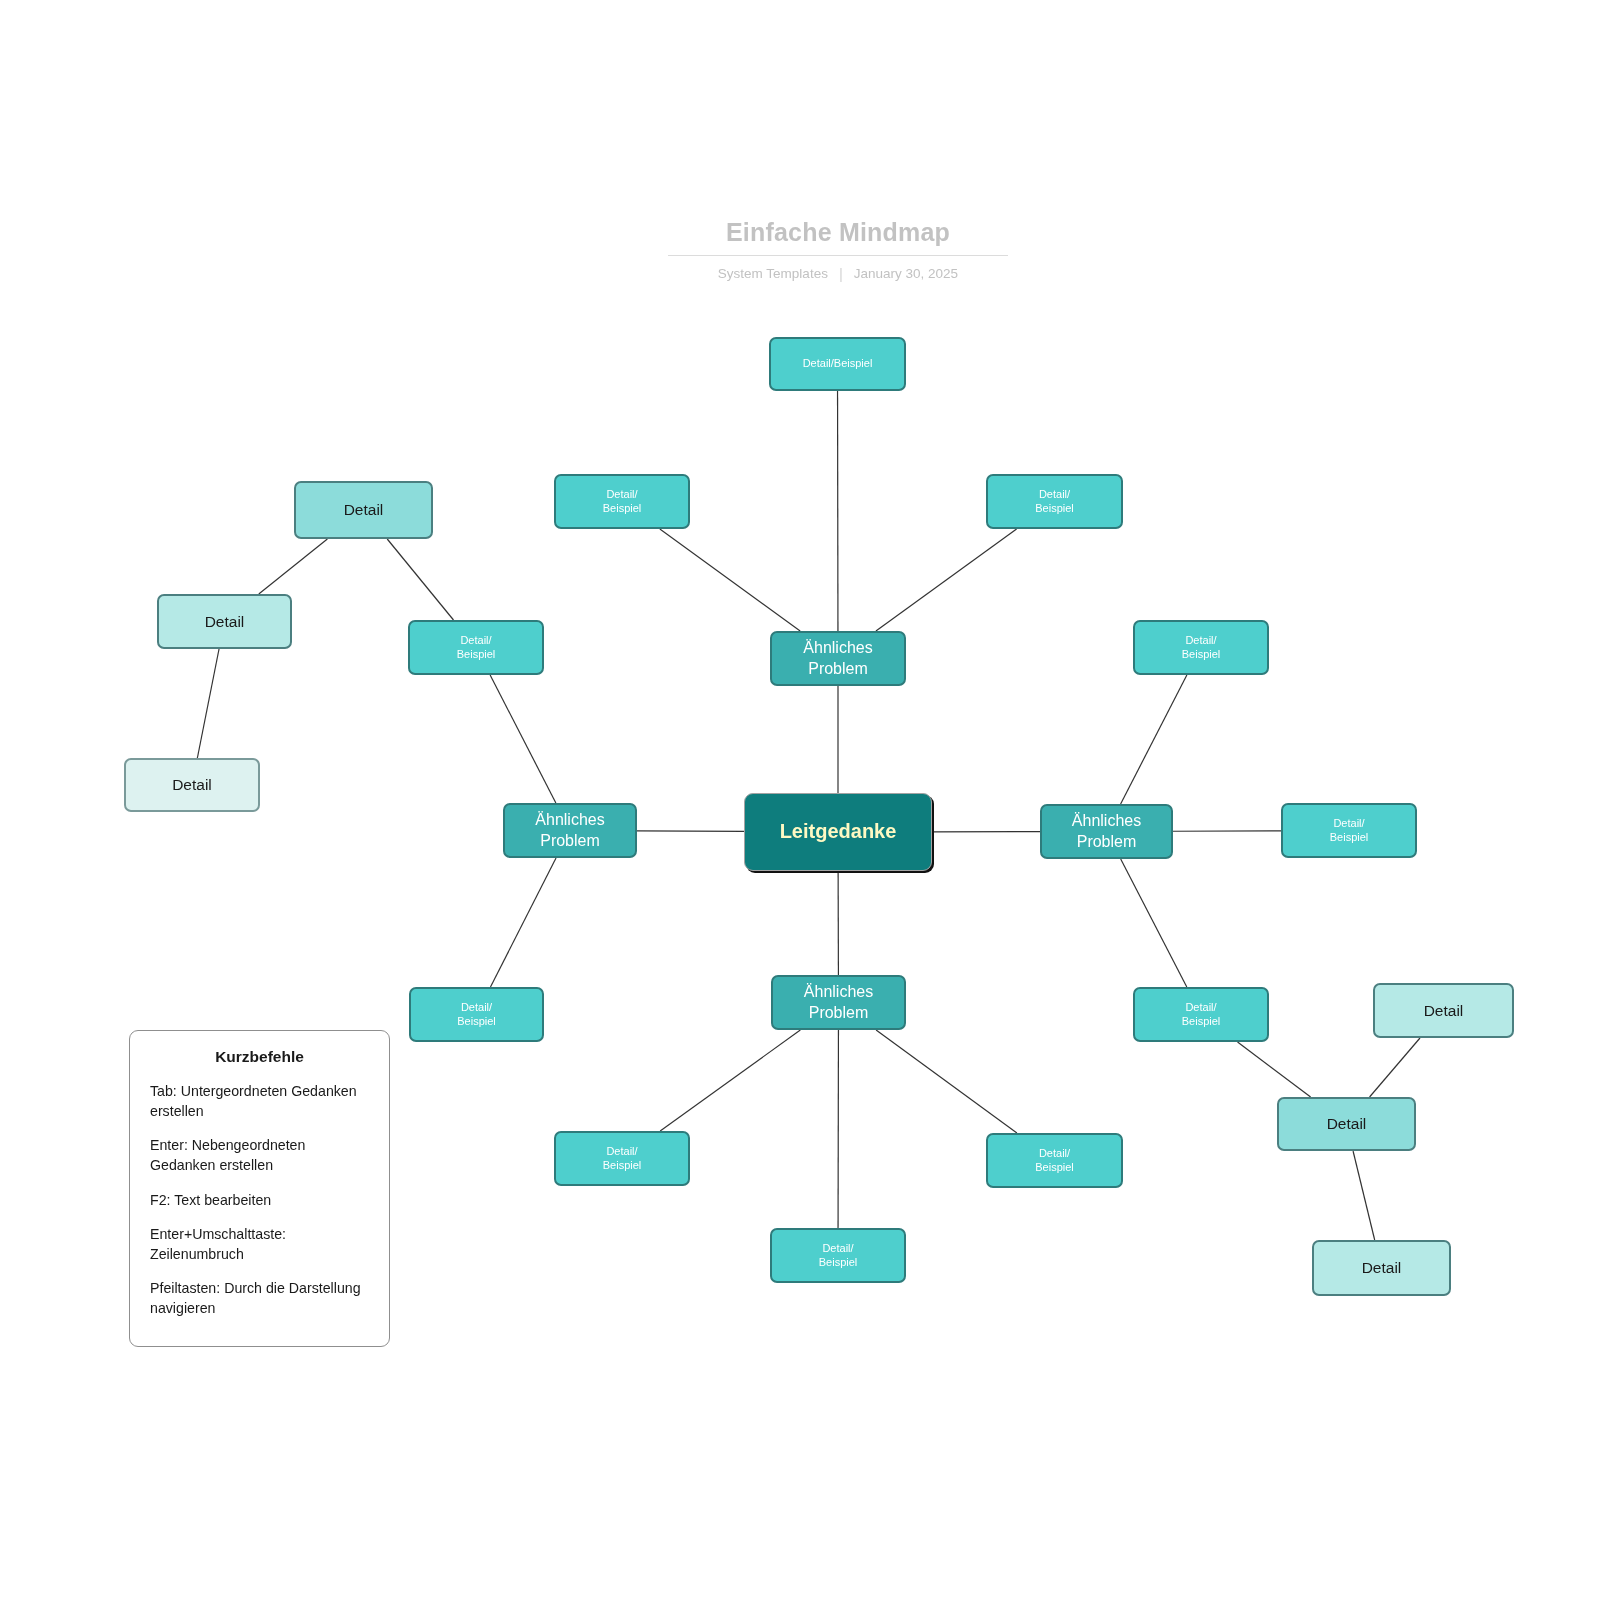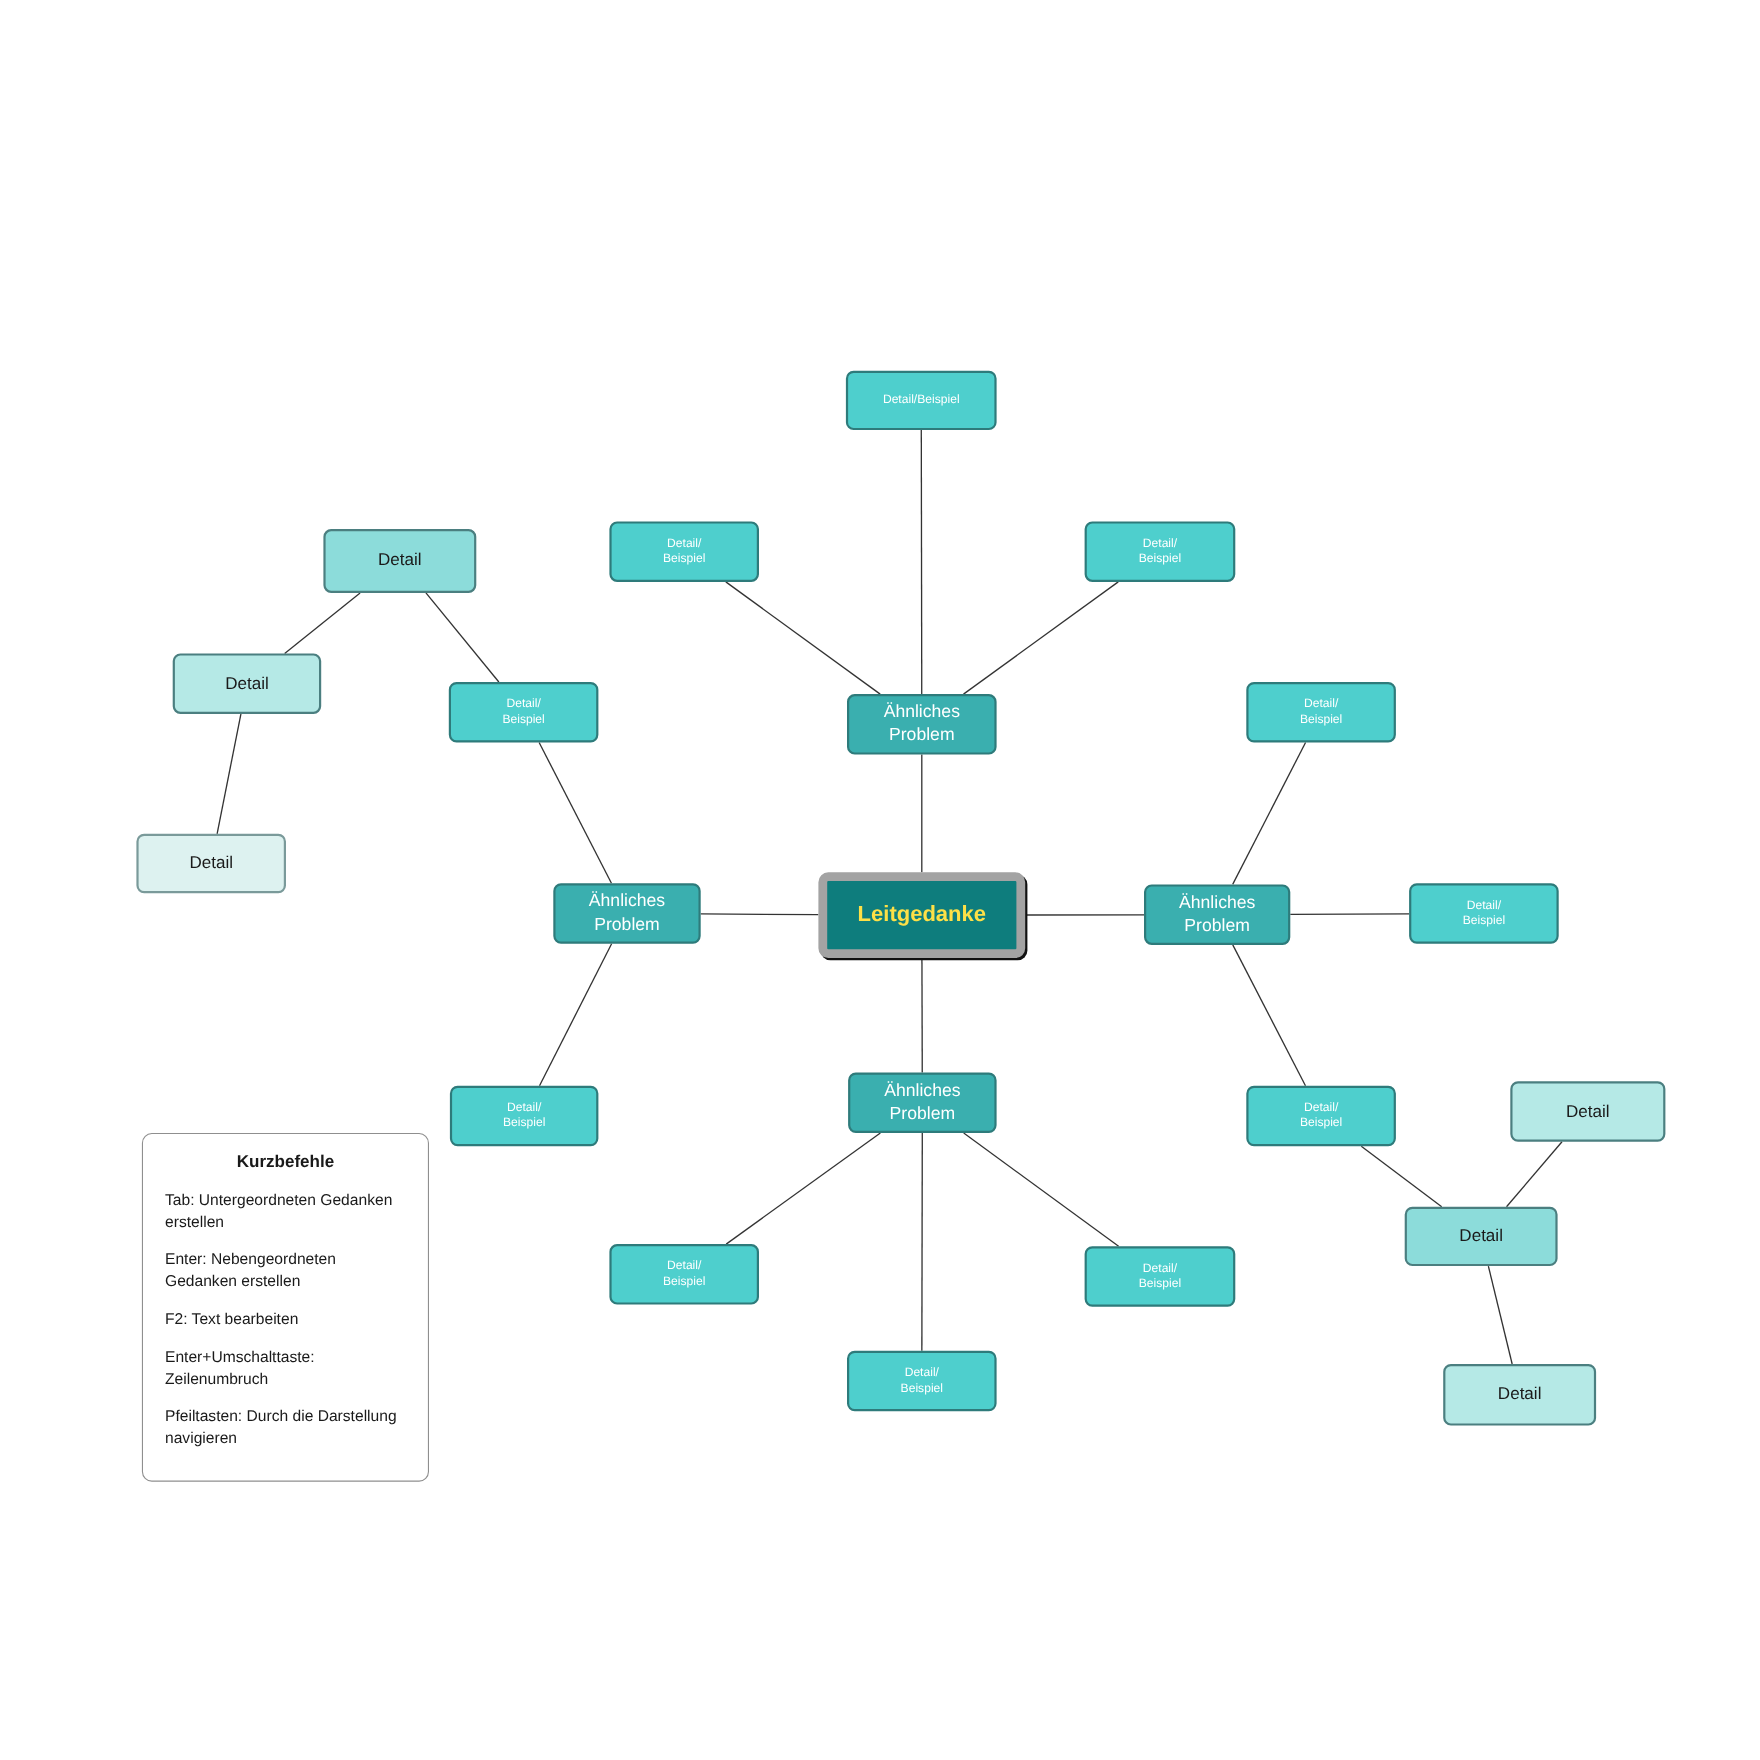--- a/index.html
+++ b/index.html
@@ -72,23 +72,23 @@
     justify-content: center;
     text-align: center;
     border-radius: 7px;
     line-height: 1.26;
     white-space: pre-line;
   }
 
   
   .n-root {
     background: #0e7d7d;
-    border: 8px solid #a3a3a3;
+    border: 1px solid #a3a3a3;
     border-radius: 9px;
-    color: #fde047;
+    color: #fef9c3;
     font-size: 20px;
     font-weight: bold;
     box-shadow: 2px 2px 0 #111111;
   }
   
   .n-l1 {
     background: #3aafaf;
     border: 2px solid #2e7b7b;
     color: #ffffff;
     font-size: 16px;
@@ -147,20 +147,29 @@
     color: #1a1a1a;
     line-height: 1.42;
     margin-bottom: 14px;
   }
 </style>
 </head>
 <body>
 
 <div id="canvas">
 
+  <div id="header">
+    <div id="doc-title">Einfache Mindmap</div>
+    <div id="header-rule"></div>
+    <div id="doc-meta">
+      <span>System Templates</span>
+      <span class="meta-sep">|</span>
+      <span>January 30, 2025</span>
+    </div>
+  </div>
 
   <svg id="edges" viewBox="0 0 1600 1600">
       <line x1="838" y1="793" x2="838" y2="686" stroke="#333333" stroke-width="1.2"></line>
       <line x1="744" y1="831.473880597015" x2="637" y2="830.875" stroke="#333333" stroke-width="1.2"></line>
       <line x1="932" y1="831.8249534450651" x2="1040" y2="831.6238361266294" stroke="#333333" stroke-width="1.2"></line>
       <line x1="838.1143695014663" y1="871" x2="838.4193548387096" y2="975" stroke="#333333" stroke-width="1.2"></line>
       <line x1="837.9533106960951" y1="631" x2="837.5458404074703" y2="391" stroke="#333333" stroke-width="1.2"></line>
       <line x1="800.1656050955414" y1="631" x2="659.8343949044586" y2="529" stroke="#333333" stroke-width="1.2"></line>
       <line x1="875.921974522293" y1="631" x2="1016.578025477707" y2="529" stroke="#333333" stroke-width="1.2"></line>
       <line x1="555.8743169398907" y1="803" x2="490.1256830601093" y2="675" stroke="#333333" stroke-width="1.2"></line>

